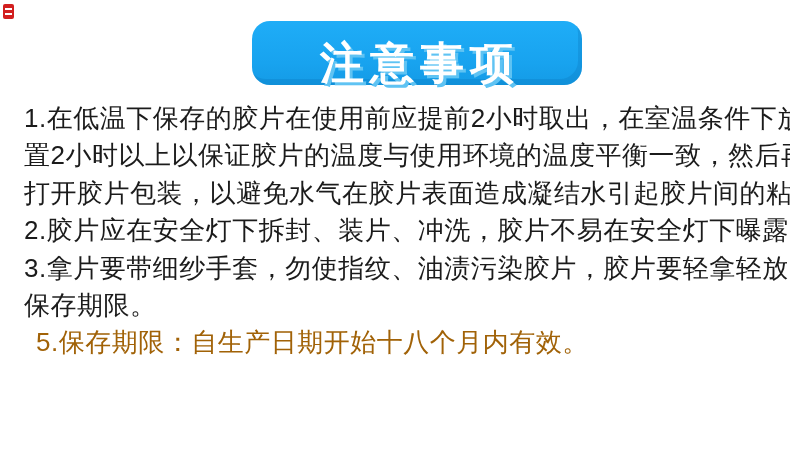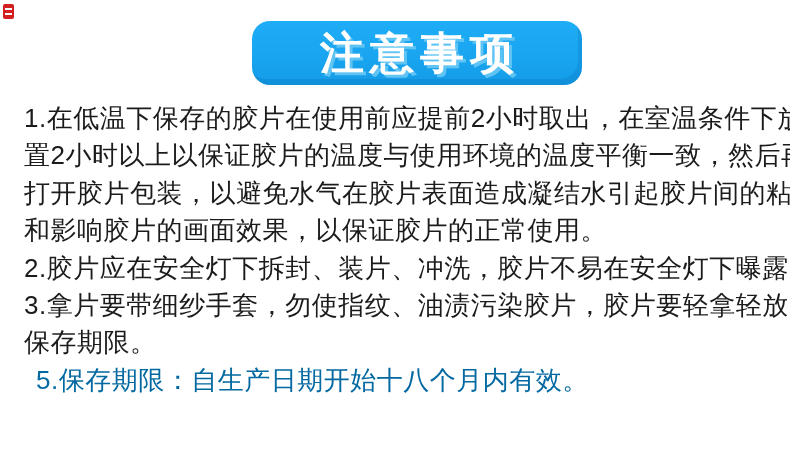--- a/index.html
+++ b/index.html
@@ -28,21 +28,21 @@
     box-shadow:0 5px 0 #ffffff;
   }
   
   .banner {
     position:absolute;
     left:252px; top:21px;
     width:330px; height:64px;
     border-radius:18px;
     background:linear-gradient(180deg,#1fadf7 0%, #18a3ef 65%, #149be6 100%);
     box-shadow: inset -4px -6px 0 rgba(11,118,188,0.30);
-    display:flex; align-items:center; justify-content:center;
+    display:flex; align-items:flex-end; justify-content:center;
   }
   .banner-title {
     color:#ffffff;
     font-size:44px;
     font-weight:bold;
     letter-spacing:6px;
     padding-left:6px; 
     text-shadow:3px 3px 0 #5fc3f3;
     line-height:1;
     white-space:nowrap;
@@ -52,42 +52,41 @@
     position:absolute;
     left:24px; top:100px;
     width:760px;
     font-size:26px;
     line-height:37.4px;
     color:#1b1b1b;
     letter-spacing:0.5px;
   }
   .notice-line { white-space:nowrap; }
   .red-line {
-    color:#0369a1;
+    color:#a16207;
     padding-left:12px;
   }
 </style>
 </head>
 <body>
 
 <div id="screen">
 
   <div class="corner-mark"></div>
 
   <div class="banner">
     <div class="banner-title">注意事项</div>
   </div>
 
   <div class="notice">
 
     <div>
       <div class="notice-line">1.在低温下保存的胶片在使用前应提前2小时取出，在室温条件下放</div>
       <div class="notice-line">置2小时以上以保证胶片的温度与使用环境的温度平衡一致，然后再</div>
       <div class="notice-line">打开胶片包装，以避免水气在胶片表面造成凝结水引起胶片间的粘连</div>
-      <div class="notice-line">和影响胶片的画面效果，以保证胶片的正常使用。</div>
     </div>
 
     <div>
       <div class="notice-line">2.胶片应在安全灯下拆封、装片、冲洗，胶片不易在安全灯下曝露时</div>
     </div>
 
     <div>
       <div class="notice-line">3.拿片要带细纱手套，勿使指纹、油渍污染胶片，胶片要轻拿轻放，</div>
       <div class="notice-line">保存期限。</div>
     </div>

